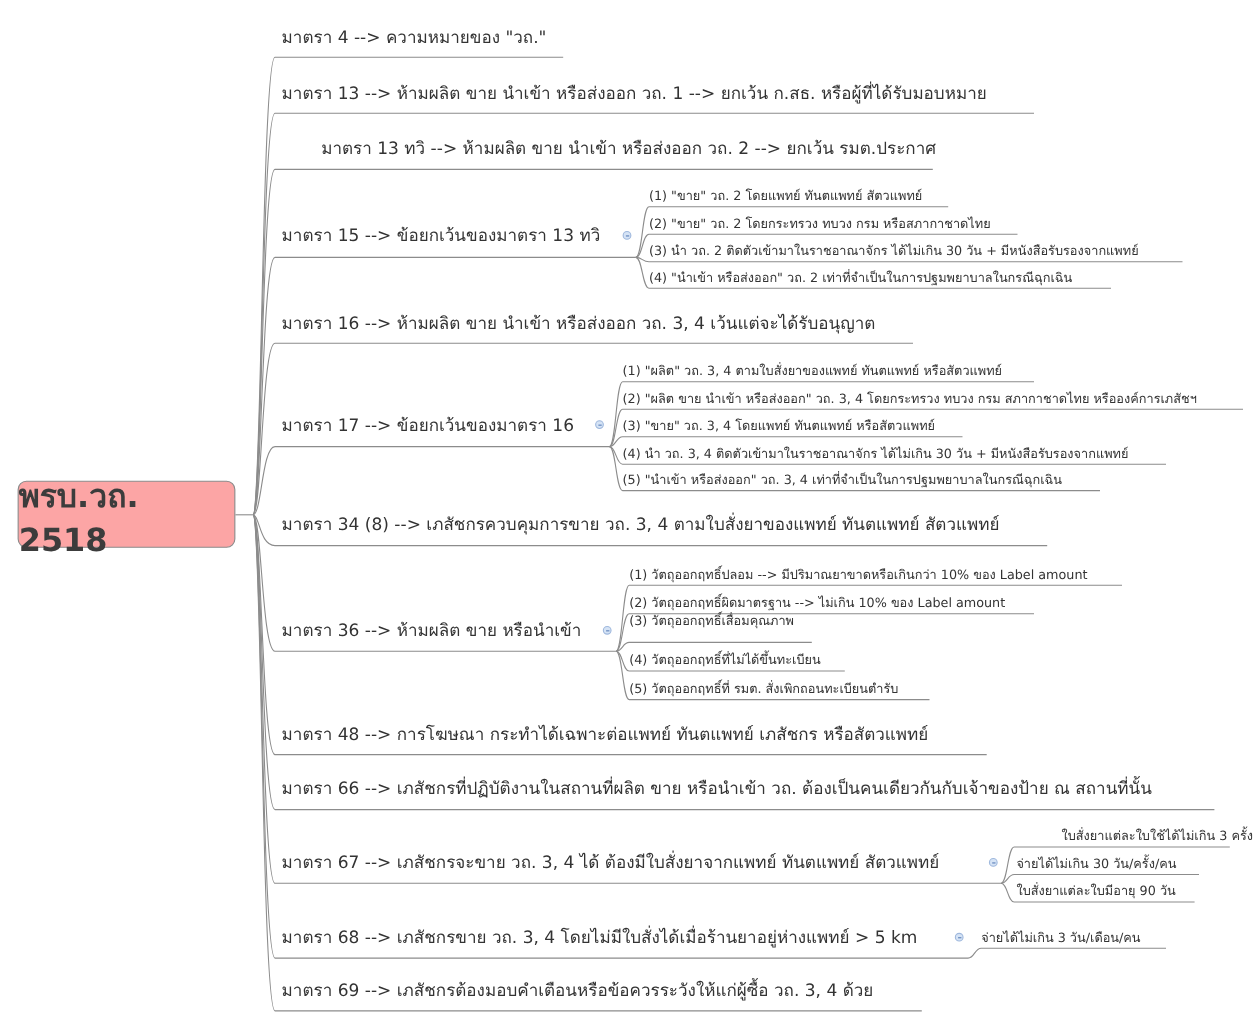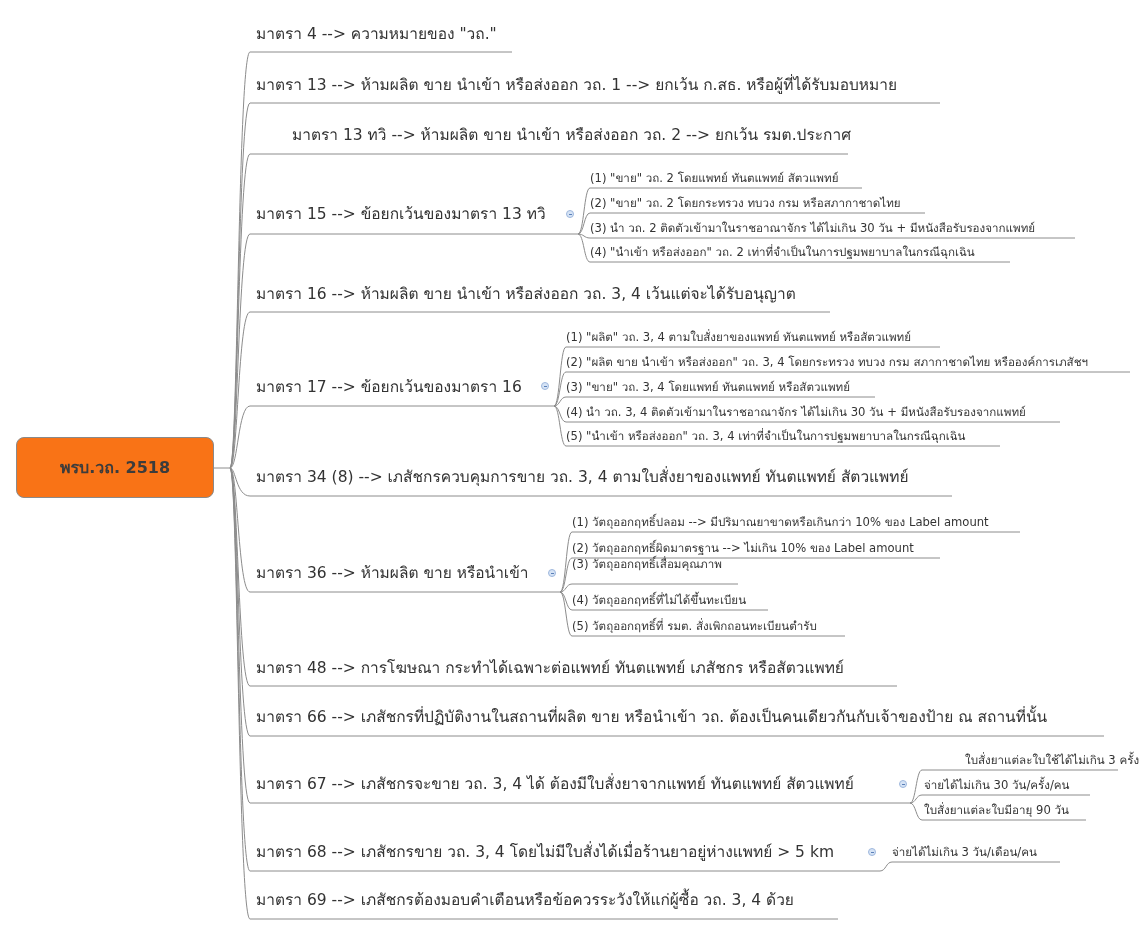--- a/index.html
+++ b/index.html
@@ -1,23 +1,23 @@
 <!DOCTYPE html>
 <html><head>
   <meta charset="utf-8">
   <style>
     html, body { margin: 0; padding: 0; background: #ffffff; }
     body { width: 1145px; height: 936px; position: relative; overflow: hidden;
            font-family: "DejaVu Sans", sans-serif; color: #333333; }
     #connectors { position: absolute; left: 0; top: 0; width: 1145px; height: 936px; pointer-events: none; }
     .root {
       position: absolute; left: 16px; top: 437px; width: 198px; height: 61px;
-      border: 1px solid #8a8a8a; border-radius: 8px; background: #f97316;
+      border: 1px solid #8a8a8a; border-radius: 8px; background: #fca5a5;
       display: flex; align-items: center; justify-content: center;
-      font-size: 16px; font-weight: bold; color: #3c3c3c; box-sizing: border-box;
+      font-size: 29px; font-weight: bold; color: #3c3c3c; box-sizing: border-box;
     }
     .node {
       position: absolute; white-space: nowrap; line-height: 1;
       color: #333333;
     }
     .n1 { font-size: 15.5px; }
     .n2 { font-size: 11.6px; }
     .collapse {
       position: absolute; width: 8px; height: 8px; border-radius: 50%;
       background: #d5e3f5; border: 1px solid #9fb8dd; box-sizing: border-box;

